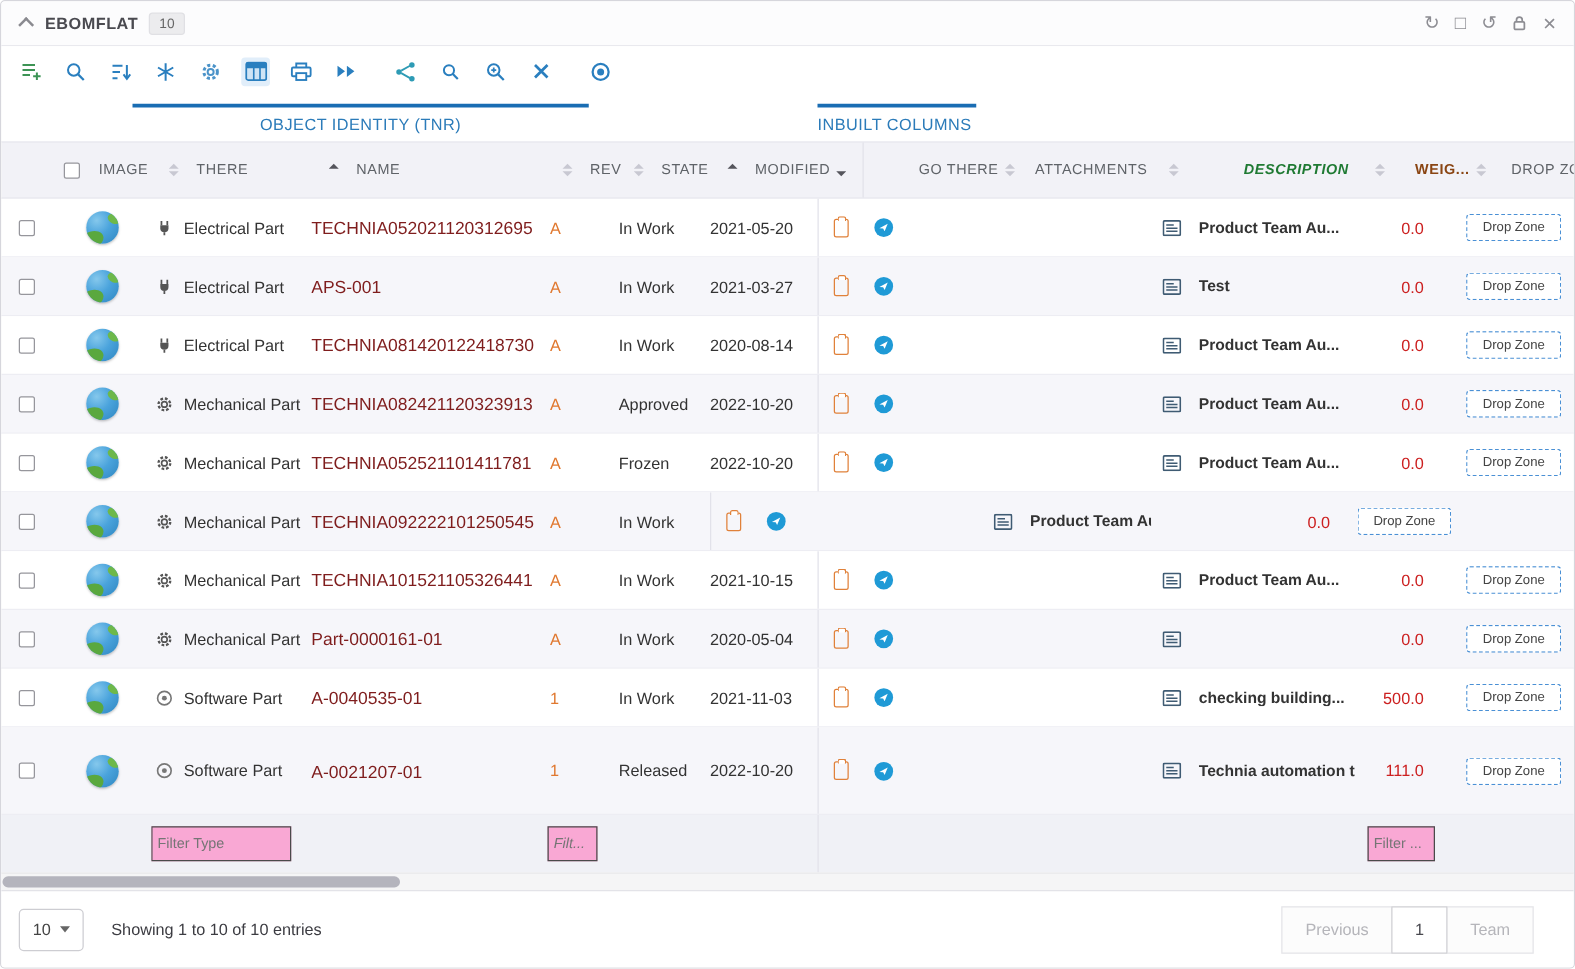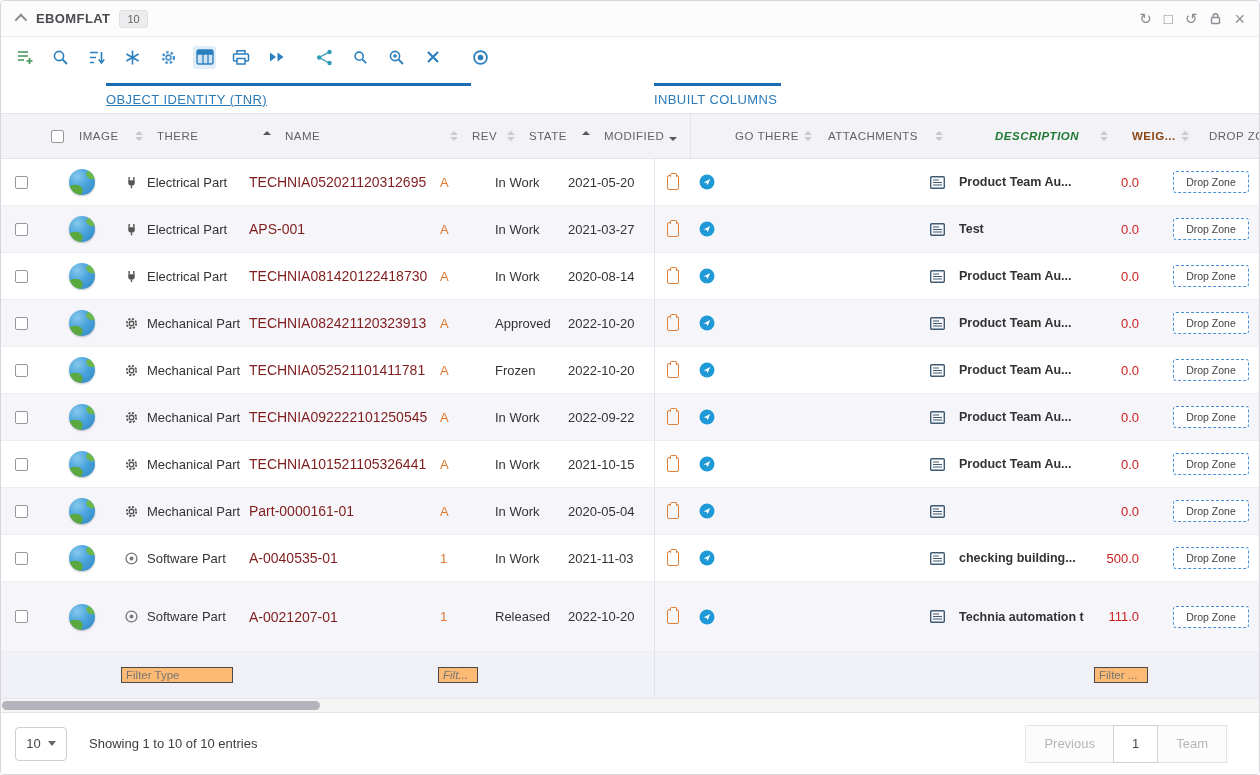--- a/index.html
+++ b/index.html
@@ -16,21 +16,21 @@
 
   
   .toolbar { height:40px; flex:0 0 40px; display:flex; align-items:center; padding:0 12px; gap:13px; background:#fff; }
   .tbicon { width:23px; height:23px; display:inline-flex; align-items:center; justify-content:center; cursor:pointer; border-radius:3px; }
   .tbicon.active { background:#e1eefa; }
   .tbicon.sp { margin-left:12px; }
 
   
   .grouprow { height:36px; flex:0 0 36px; position:relative; background:#fff; }
   .group { position:absolute; top:6px; border-top:3px solid #1a6db3; color:#2b7bb9; font-size:13px; letter-spacing:.4px; padding-top:6px; white-space:nowrap; }
-  .group.left { left:105px; width:365px; text-align:left;text-decoration:underline; }
+  .group.left { left:105px; width:365px; text-align:center; }
   .group.right { left:653px; width:127px; text-align:left; }
 
   
   .grid { display:grid; grid-template-columns:42px 78px 128px 187px 57px 75px 86px 132px 135px 165px 75px 100px; }
   .c { display:flex; align-items:center; overflow:hidden; }
   .cgo { border-left:1px solid #e2e2ea; padding-left:12px; gap:20px; }
   .cb { padding-left:14px; }
   .cimg { justify-content:center; }
   .ctype { gap:8px; padding-left:2px; }
   .crev { padding-left:4px; color:#e0782f; }
@@ -75,21 +75,21 @@
   .trow.type-software  .ticon.s { display:inline-flex; }
   .namelink { color:#7f1d1d; text-decoration:none; white-space:nowrap; cursor:pointer; font-size:14px; }
   .clipboard { width:12px; height:15px; border:1.5px solid #e0813a; border-radius:2px; position:relative; display:inline-block; cursor:pointer; flex:0 0 auto; }
   .clipboard::before { content:""; position:absolute; top:-3px; left:2px; width:5px; height:3px; border:1.5px solid #e0813a; border-bottom:none; border-radius:2px 2px 0 0; background:#fff; }
   .navicon, .descicon { display:inline-flex; cursor:pointer; flex:0 0 auto; }
   .desctext { font-weight:bold; font-size:12.5px; white-space:nowrap; overflow:hidden; }
   .dropzone { border:1px dashed #4a90d5; background:#fff; color:#444; font-size:10.5px; font-family:"Liberation Sans",sans-serif; padding:4px 12px; border-radius:3px; cursor:pointer; white-space:nowrap; }
 
   
   .filterrow { height:46px; flex:0 0 46px; background:#f0f1f6; }
-  .filterrow input { height:16px; border:1px solid #4a4a4a; background:#fdba74; font-size:11.5px; padding:1px 4px; color:#555; font-family:"Liberation Sans",sans-serif; }
+  .filterrow input { height:28px; border:1px solid #4a4a4a; background:#f9a8d4; font-size:11.5px; padding:1px 4px; color:#555; font-family:"Liberation Sans",sans-serif; }
   .fin-type { width:112px; }
   .fin-rev { width:40px; margin-left:2px;font-style:italic; }
   .fin-wt { width:54px; margin-left:8px; }
   .filterrow .cwt { justify-content:flex-start; }
 
   
   .hscroll { height:14px; flex:0 0 14px; background:#f5f5f6; border-top:1px solid #e7e7ea; position:relative; cursor:pointer; }
   .hthumb { position:absolute; left:1px; top:2px; width:318px; height:9px; background:#b4b4bd; border-radius:5px; cursor:grab; }
 
   
@@ -555,21 +555,20 @@
             </svg>
           </span>
 
       <span>Mechanical Part</span>
     </div>
     <div class="c cname">
           <a class="namelink">TECHNIA092222101250545</a>
         </div>
     <div class="c crev">A</div>
     <div class="c cstate">In Work</div>
-    <div class="c cmod">2022-09-22</div>
     <div class="c cgo">
       <span class="clipboard"></span>
       <span class="navicon">
             <svg width="16" height="16" viewBox="0 0 16 16">
               <circle cx="8" cy="8" r="7.5" fill="#1f9ad6"></circle>
               <path d="M4.5 8.6 11.2 4.9 8.7 11l-1.2-2.3z" fill="#fff"></path>
             </svg>
           </span>
     </div>
     <div class="c catt"></div>

